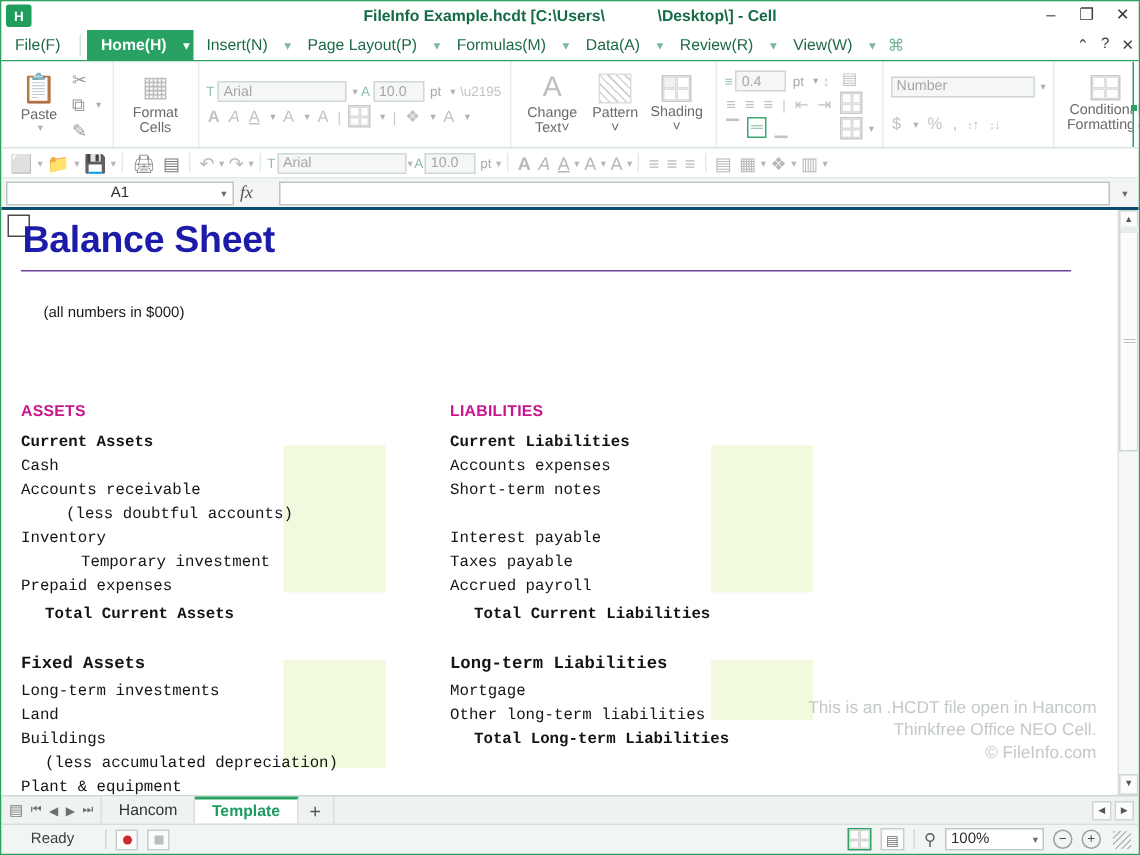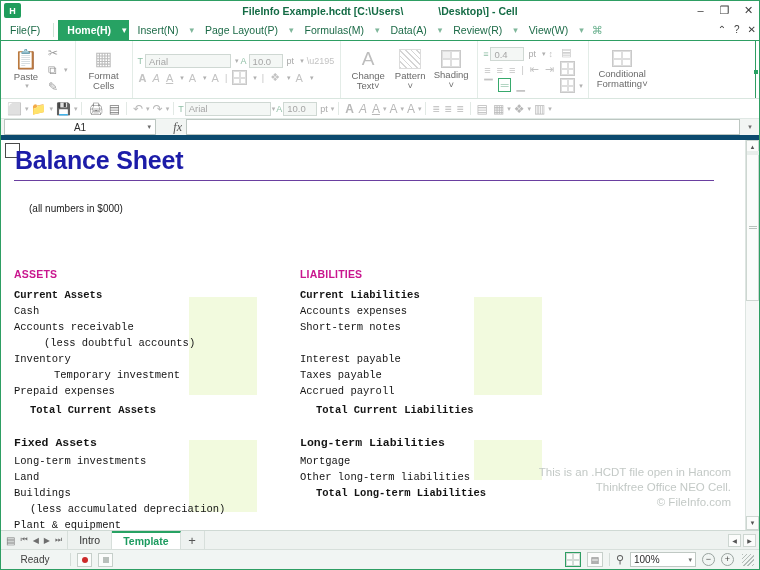--- a/index.html
+++ b/index.html
@@ -160,31 +160,31 @@
   }
   .qat .q { font-size: 12px; color: #b8b8b8; padding: 0 2px; }
   .qat .q.dk { color: #7a7a7a; }
   .qat .qcaret { font-size: 7px; color: #b6b6b6; }
   .qat .qsep { width: 1px; height: 13px; background: #e2e9e5; margin: 0 3px; }
 
   
   .formulabar {
     flex: 0 0 21px; height: 21px; background: #f2f5f3;
     display: flex; align-items: center; padding: 0 3px; gap: 4px;
-    border-bottom: 5px solid #0c4a6e;
+    border-bottom: 2px solid #0c4a6e;
   }
   .namebox {
     width: 152px; height: 16px; background: #ffffff;
     border: 1px solid #bcc6c1;
     display: flex; align-items: center; justify-content: center;
     position: relative; font-size: 10px; color: #2b2b2b;
   }
   .namebox .nb-caret { position: absolute; right: 4px; font-size: 7px; color: #6b6b6b; }
   .fx {
-    width: 22px; text-align: right; font-style: italic;
+    width: 22px; text-align: left; font-style: italic;
     font-family: "Liberation Serif", serif; font-size: 12px; color: #555;
   }
   .fbar-input {
     flex: 1; height: 16px; background: #ffffff; border: 1px solid #bcc6c1;
   }
   .fbar-exp { width: 12px; text-align: center; font-size: 7px; color: #6b6b6b; }
 
   
   .sheetwrap {
     flex: 1 1 auto; position: relative; background: #ffffff;
@@ -502,20 +502,36 @@
               <i></i>
               <i></i>
               <i></i>
               <i></i>
             </span>
           <span class="caret">▾</span>
         </span>
       </div>
     </div>
 
+    <div class="rgroup">
+      <div class="rstack">
+        <div class="rrow">
+          <div class="fld num">Number</div>
+          <span class="caret">▾</span>
+        </div>
+        <div class="rrow" style="gap:5px;margin-top:10px;">
+          <span class="tool">$</span>
+          <span class="caret">▾</span>
+          <span class="tool">%</span>
+          <span class="tool">,</span>
+          <span class="tool sm">։↑</span>
+          <span class="tool sm">։↓</span>
+        </div>
+      </div>
+    </div>
 
     <div class="rgroup" style="border-right:none;">
       <div class="rbig" style="min-width:56px;">
         <span class="grid-ic" style="width:20px;height:17px;">
             <i></i>
             <i></i>
             <i></i>
             <i></i>
           </span>
         <span class="lbl" style="white-space:pre-line;">Conditional
@@ -650,21 +666,21 @@
   </div>
 
   <div class="tabsrow">
     <div class="navbtns">
       <span class="sheeticon">▤</span>
       <span>⏮</span>
       <span>◀</span>
       <span>▶</span>
       <span>⏭</span>
     </div>
-    <div class="tab">Intro</div>
+    <div class="tab">Hancom</div>
     <div class="tab active">Template</div>
     <div class="tab-add">+</div>
     <div class="tabs-spacer"></div>
     <div class="hscroll-right">
       <div class="hbtn">◀</div>
       <div class="hbtn">▶</div>
     </div>
   </div>
 
   <div class="statusbar">

